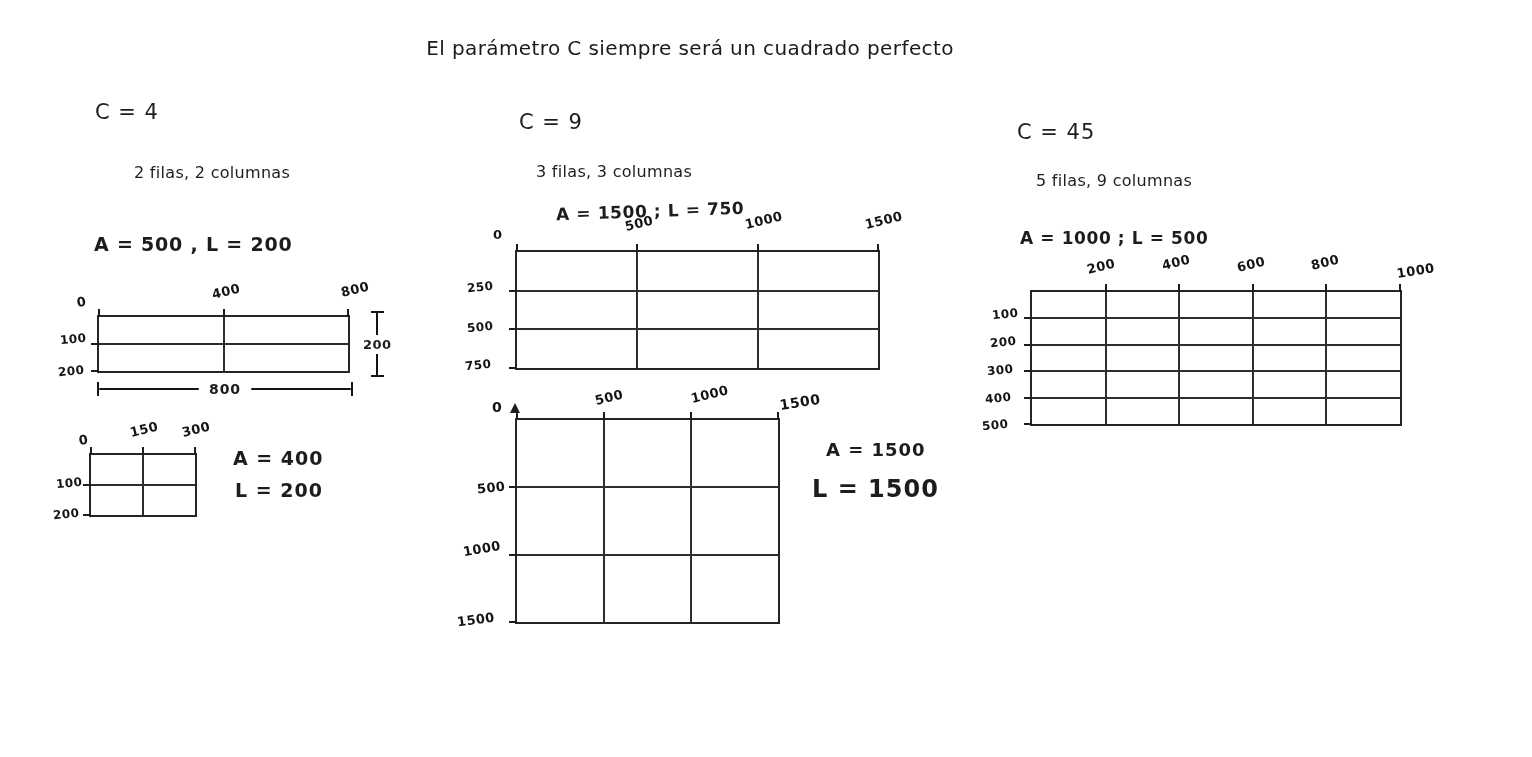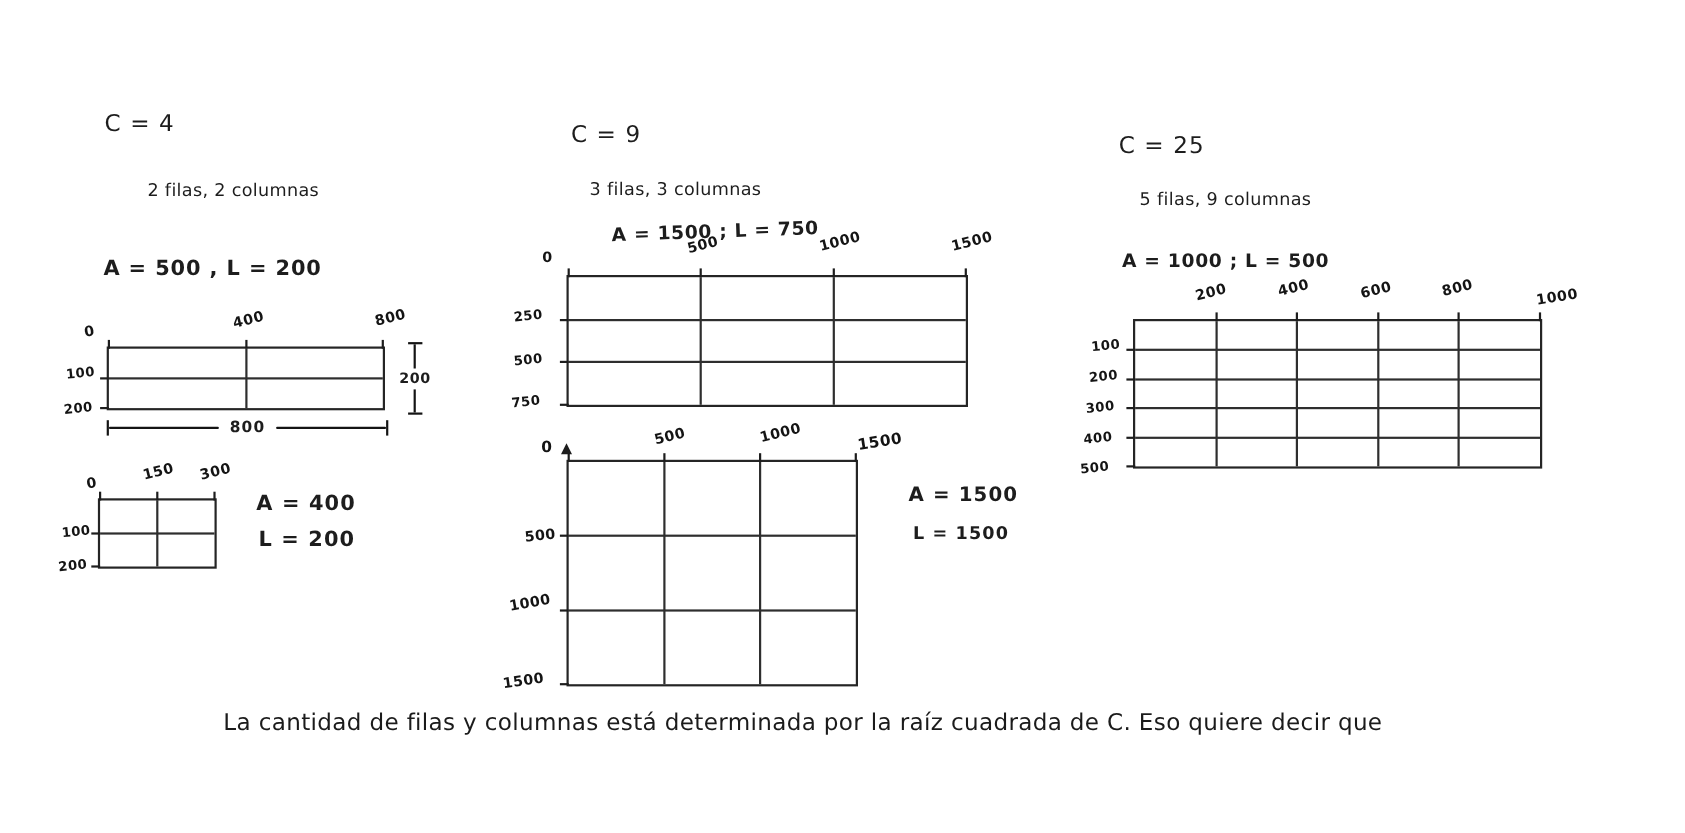--- a/index.html
+++ b/index.html
@@ -60,20 +60,21 @@
     border-right: 5px solid transparent;
     border-bottom: 10px solid #1d1d1d;
   }
   .footer-line { font-size: 21px; letter-spacing: 0.3px; color: #1b1b1b; }
 </style>
 </head>
 <body>
 
 <div id="canvas">
 
+  <div class="abs title">El parámetro C siempre será un cuadrado perfecto</div>
 
   <div class="abs c-label" style="left:95px;top:100px">C = 4</div>
   <div class="abs rc-label" style="left:134px;top:163px">2 filas, 2 columnas</div>
   <div class="abs params" style="left:94px;top:233px">A = 500 ,   L = 200</div>
 
   <div class="grid" style="left:97px;top:315px;width:253px;height:58px">
       <div class="vline" style="left: 50%;"></div>
       <div class="hline" style="top: 50%;"></div>
       <div class="tick-t" style="left: 0%;"></div>
       <div class="tick-t" style="left: 50%;"></div>
@@ -159,23 +160,23 @@
     </div>
   <div class="arrow-up" style="left:510px;top:403px"></div>
   <div class="lbl num" style="left:492px;top:399px;font-size:14px">0</div>
   <div class="lbl num xt" style="left:597px;top:393px">500</div>
   <div class="lbl num xt" style="left:693px;top:391px">1000</div>
   <div class="lbl num xt2" style="left:781px;top:397px;font-size:14px">1500</div>
   <div class="lbl num-sm yt" style="left:477px;top:480px;font-size:13px">500</div>
   <div class="lbl num-sm" style="left:463px;top:541px;font-size:13px;transform:rotate(-10deg)">1000</div>
   <div class="lbl num-sm" style="left:457px;top:612px;font-size:13px;transform:rotate(-8deg)">1500</div>
   <div class="abs side-lbl" style="left:826px;top:439px;font-size:18px">A = 1500</div>
-  <div class="abs side-lbl" style="left:830px;top:475px;font-size:16px">L = 1500</div>
-
-  <div class="abs c-label" style="left:1017px;top:120px">C = 25</div>
+  <div class="abs side-lbl" style="left:812px;top:475px;font-size:24px">L = 1500</div>
+
+  <div class="abs c-label" style="left:1017px;top:120px">C = 45</div>
   <div class="abs rc-label" style="left:1036px;top:171px">5 filas, 9 columnas</div>
   <div class="abs params-sm" style="left:1020px;top:228px">A = 1000  ;   L = 500</div>
 
   <div class="grid" style="left:1030px;top:290px;width:372px;height:136px">
       <div class="vline" style="left: 20%;"></div>
       <div class="vline" style="left: 40%;"></div>
       <div class="vline" style="left: 60%;"></div>
       <div class="vline" style="left: 80%;"></div>
       <div class="hline" style="top: 20%;"></div>
       <div class="hline" style="top: 40%;"></div>
@@ -196,15 +197,14 @@
   <div class="lbl num xt" style="left:1164px;top:258px">400</div>
   <div class="lbl num xt" style="left:1239px;top:260px">600</div>
   <div class="lbl num xt" style="left:1313px;top:258px">800</div>
   <div class="lbl num xt2" style="left:1398px;top:266px">1000</div>
   <div class="lbl num-sm yt" style="left:992px;top:307px">100</div>
   <div class="lbl num-sm yt" style="left:990px;top:335px">200</div>
   <div class="lbl num-sm yt" style="left:987px;top:363px">300</div>
   <div class="lbl num-sm yt" style="left:985px;top:391px">400</div>
   <div class="lbl num-sm yt" style="left:982px;top:418px">500</div>
 
-  <div class="abs footer-line" style="left:203px;top:645px">La cantidad de filas y columnas está determinada por la raíz cuadrada de C. Eso quiere decir que</div>
 
 </div>
 
 </body></html>

